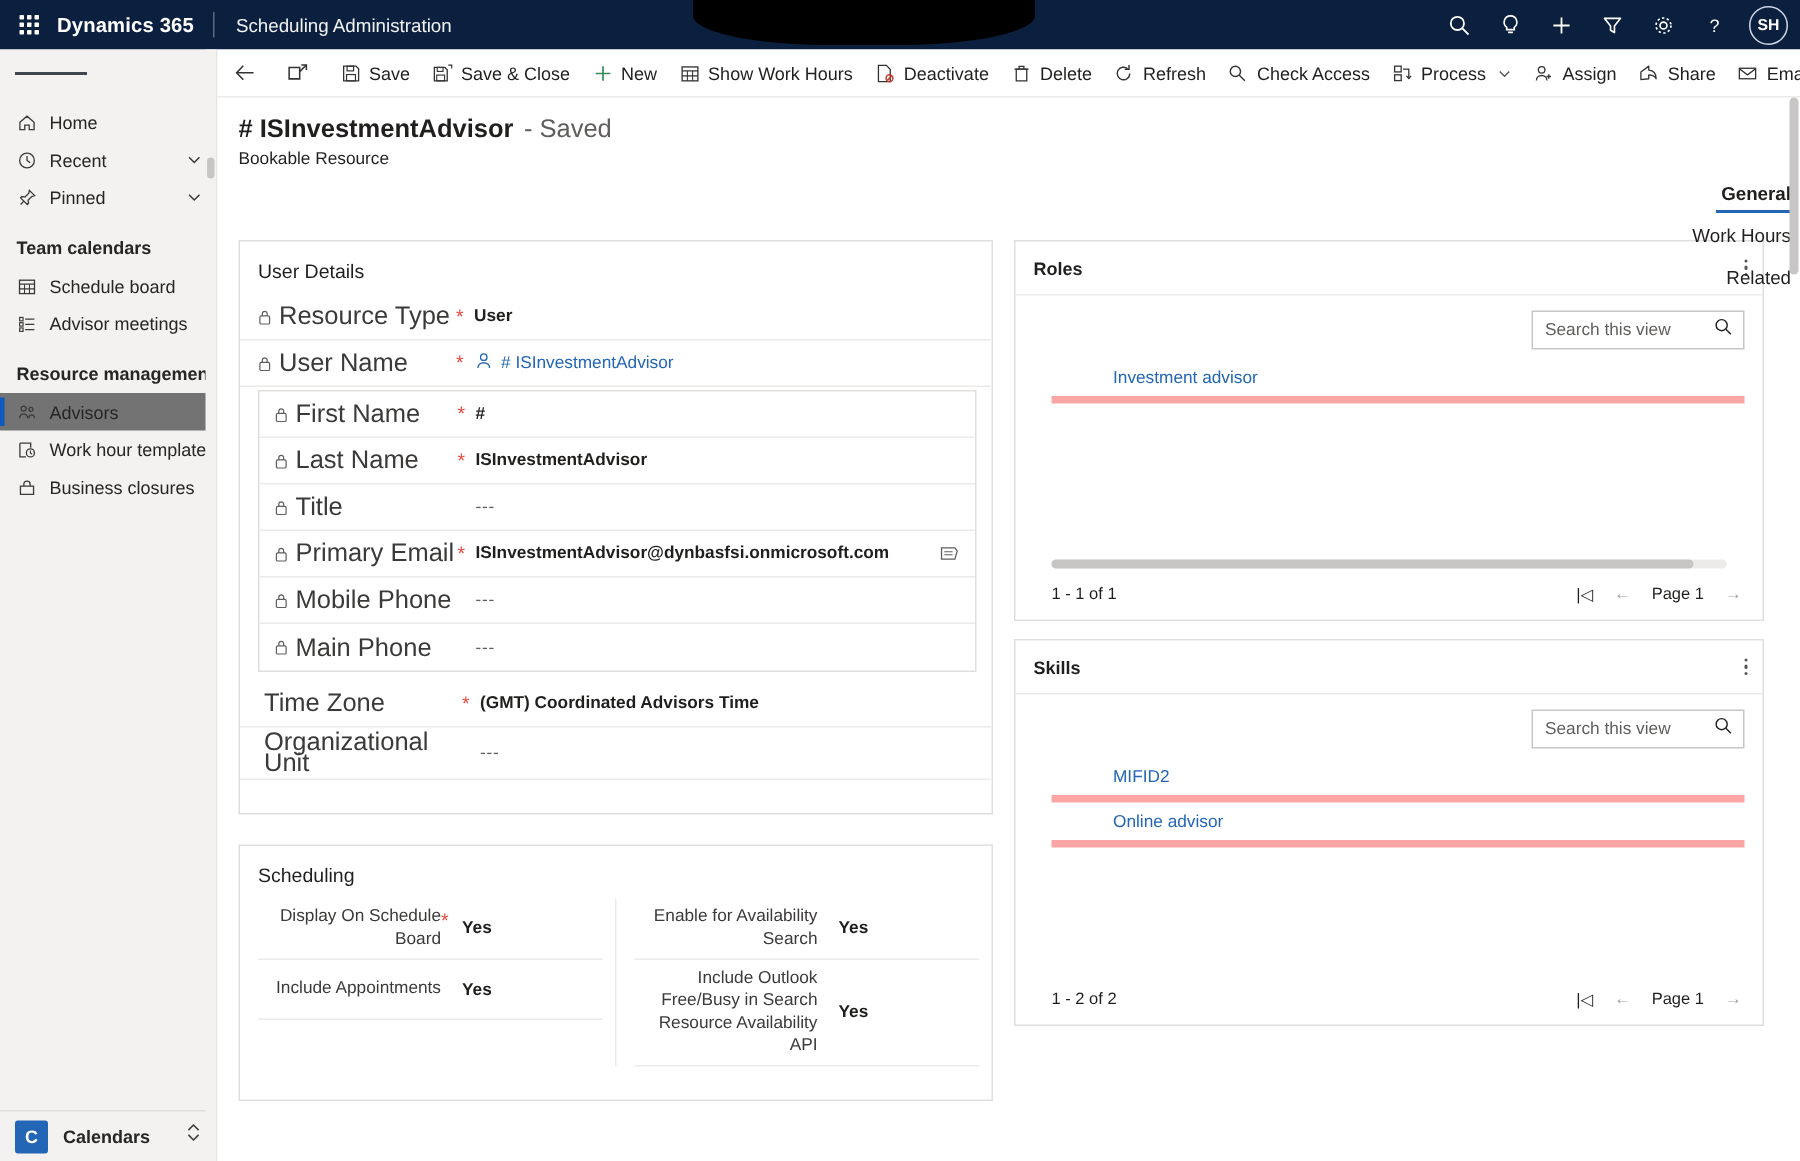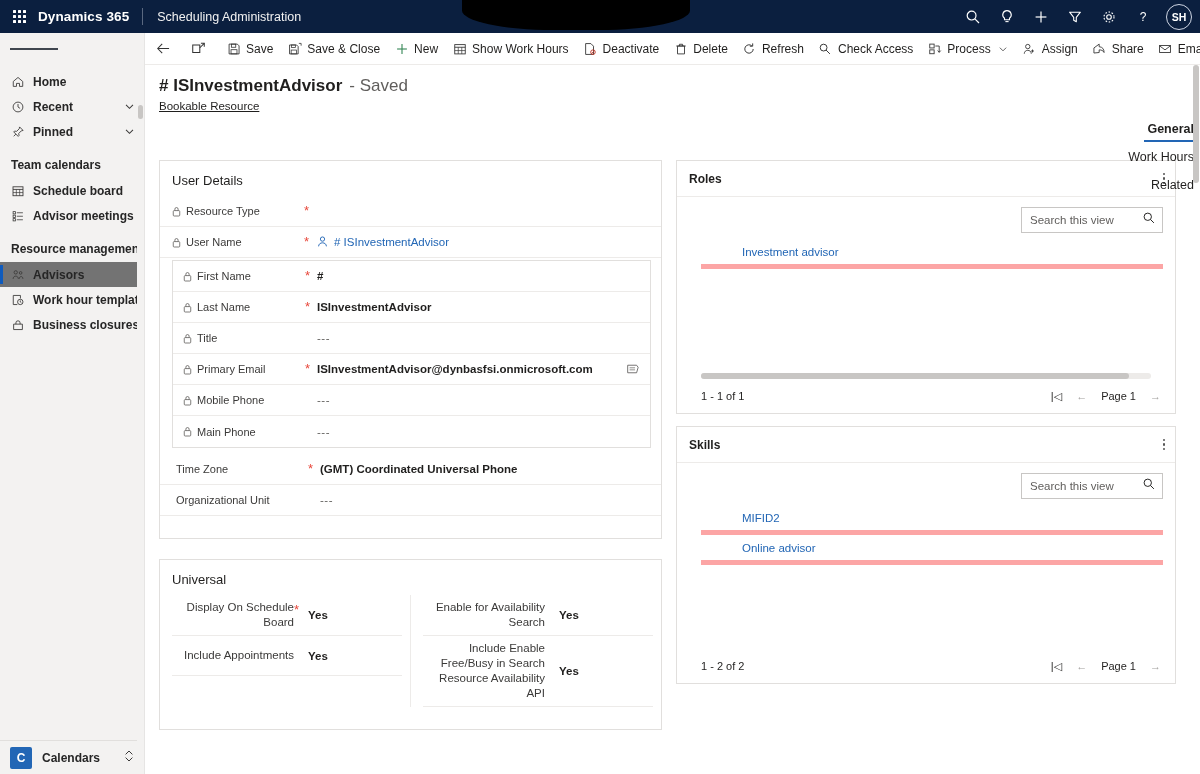--- a/index.html
+++ b/index.html
@@ -51,21 +51,21 @@
   .nav-scroll { flex: 1; overflow: hidden; padding-top: 4px; }
   .nav-item {
     height: 25px; display: flex; align-items: center; padding-left: 11px;
     font-size: 12px; color: #262626; cursor: pointer; position: relative;
   }
   .nav-item.active { background: #737373; }
   .nav-item.active::before {
     content: ""; position: absolute; left: 0; top: 3px; bottom: 3px; width: 2.5px; background: #0f5bbd;
   }
   .nav-ico { width: 22px; display: flex; align-items: center; justify-content: flex-start; flex: 0 0 22px; }
-  .nav-label { flex: 1; white-space: nowrap; font-weight: bold; }
+  .nav-label { flex: 1; white-space: nowrap; }
   .nav-chev { padding-right: 9px; display: flex; align-items: center; }
   .nav-group {
     font-size: 12px; font-weight: bold; color: #262626;
     padding: 14px 0 6px 11px;
   }
   .sidebar-foot {
     height: 34px; border-top: 1px solid #e1dfdd; display: flex; align-items: center;
     padding: 0 9px 0 10px; cursor: pointer; background: #f3f2f1;
   }
   .foot-badge {
@@ -95,21 +95,21 @@
   .cmd-sep { width: 1px; height: 18px; background: #e1dfdd; margin: 0 3px; }
   .cmd-ico { display: flex; align-items: center; justify-content: center; width: 15px; }
   .cmd-chev { display: flex; align-items: center; padding-left: 2px; }
   .dots-v { display: flex; flex-direction: column; gap: 2px; align-items: center; }
   .dots-v i { width: 2.5px; height: 2.5px; border-radius: 50%; background: #555; display: block; }
 
   
   .rec-head { padding: 11px 0 0 14px; }
   .rec-title { font-size: 17px; font-weight: bold; color: #201f1e; display: flex; align-items: baseline; }
   .rec-saved { font-size: 17px; font-weight: normal; color: #605e5c; margin-left: 7px; }
-  .rec-sub { font-size: 11.5px; color: #201f1e; margin-top: 4px; text-decoration: underline; }
+  .rec-sub { font-size: 11.5px; color: #201f1e; margin-top: 4px; }
 
   .tabs { display: flex; align-items: flex-end; height: 30px; margin: 10px 0 0 14px; gap: 8px; flex-direction: column; }
   .tab {
     font-size: 12.5px; color: #201f1e; padding: 0 6px 6px 6px; cursor: pointer; position: relative;
   }
   .tab.active { font-weight: bold; }
   .tab.active::after {
     content: ""; position: absolute; left: 3px; right: 3px; bottom: 0; height: 2px; background: #2266b5;
   }
 
@@ -123,21 +123,21 @@
   }
   .card-title { font-size: 13px; color: #201f1e; padding: 12px 0 8px 12px; }
 
   
   .frow {
     display: flex; align-items: center; min-height: 31px;
     border-bottom: 1px solid #edebe9; padding: 3px 10px 3px 12px;
   }
   .frow:last-child { border-bottom: none; }
   .flabel {
-    flex: 0 0 132px; font-size: 11px; color: #3b3a39;
+    flex: 0 0 132px; font-size: 17px; color: #3b3a39;
     display: flex; align-items: center; gap: 4px; line-height: 14px;
   }
   .lock { flex: 0 0 10px; display: flex; align-items: center; }
   .req { flex: 0 0 12px; color: #e8483c; font-size: 13px; line-height: 10px; text-align: left; }
   .fval {
     flex: 1; font-size: 11.5px; font-weight: bold; color: #201f1e;
     display: flex; align-items: center; gap: 5px; min-width: 0;
   }
   .fval.link { color: #2266b5; font-weight: normal; }
   .fval.dim { color: #605e5c; font-weight: normal; letter-spacing: .5px; }
@@ -595,20 +595,21 @@
             <div class="flabel">
               <span class="lock">
                 <svg width="9" height="11" viewBox="0 0 10 12">
                     <rect x="1.4" y="5" width="7.2" height="6" rx="1" fill="none" stroke="#605e5c" stroke-width=".9"></rect>
                     <path d="M3.2 5V3.4a1.8 1.8 0 0 1 3.6 0V5" fill="none" stroke="#605e5c" stroke-width=".9"></path>
                   </svg>
               </span>
               <span>Resource Type</span>
             </div>
             <div class="req">*</div>
+            <div class="fval">User</div>
           </div>
 
           <div class="frow">
             <div class="flabel">
               <span class="lock">
                 <svg width="9" height="11" viewBox="0 0 10 12">
                     <rect x="1.4" y="5" width="7.2" height="6" rx="1" fill="none" stroke="#605e5c" stroke-width=".9"></rect>
                     <path d="M3.2 5V3.4a1.8 1.8 0 0 1 3.6 0V5" fill="none" stroke="#605e5c" stroke-width=".9"></path>
                   </svg>
               </span>
@@ -719,36 +720,36 @@
               <div class="req"></div>
               <div class="fval dim">---</div>
             </div>
           </div>
 
           <div class="frow" style="padding-left:16px;">
             <div class="flabel">
               <span>Time Zone</span>
             </div>
             <div class="req">*</div>
-            <div class="fval">(GMT) Coordinated Universal Phone</div>
+            <div class="fval">(GMT) Coordinated Advisors Time</div>
           </div>
 
           <div class="frow" style="padding-left:16px; border-bottom:1px solid #edebe9;align-items:center;">
             <div class="flabel">
               <span>Organizational Unit</span>
             </div>
             <div class="req"></div>
             <div class="fval dim">---</div>
           </div>
 
           <div style="height:22px;"></div>
         </div>
 
         <div class="card">
-          <div class="card-title">Universal</div>
+          <div class="card-title">Scheduling</div>
           <div class="sched-grid">
 
             <div class="sched-col">
               <div class="srow">
                 <div class="slabel">Display On Schedule Board</div>
                 <div class="sreq">*</div>
                 <div class="sval">Yes</div>
               </div>
               <div class="srow">
                 <div class="slabel">Include Appointments</div>
@@ -758,21 +759,21 @@
               <div class="sched-spacer"></div>
             </div>
 
             <div class="sched-col">
               <div class="srow">
                 <div class="slabel">Enable for Availability Search</div>
                 <div class="sreq"></div>
                 <div class="sval">Yes</div>
               </div>
               <div class="srow" style="min-height:64px;">
-                <div class="slabel">Include Enable Free/Busy in Search Resource Availability API</div>
+                <div class="slabel">Include Outlook Free/Busy in Search Resource Availability API</div>
                 <div class="sreq"></div>
                 <div class="sval">Yes</div>
               </div>
             </div>
           </div>
           <div style="height:12px;"></div>
         </div>
       </div>
 
       <div class="col-right">

